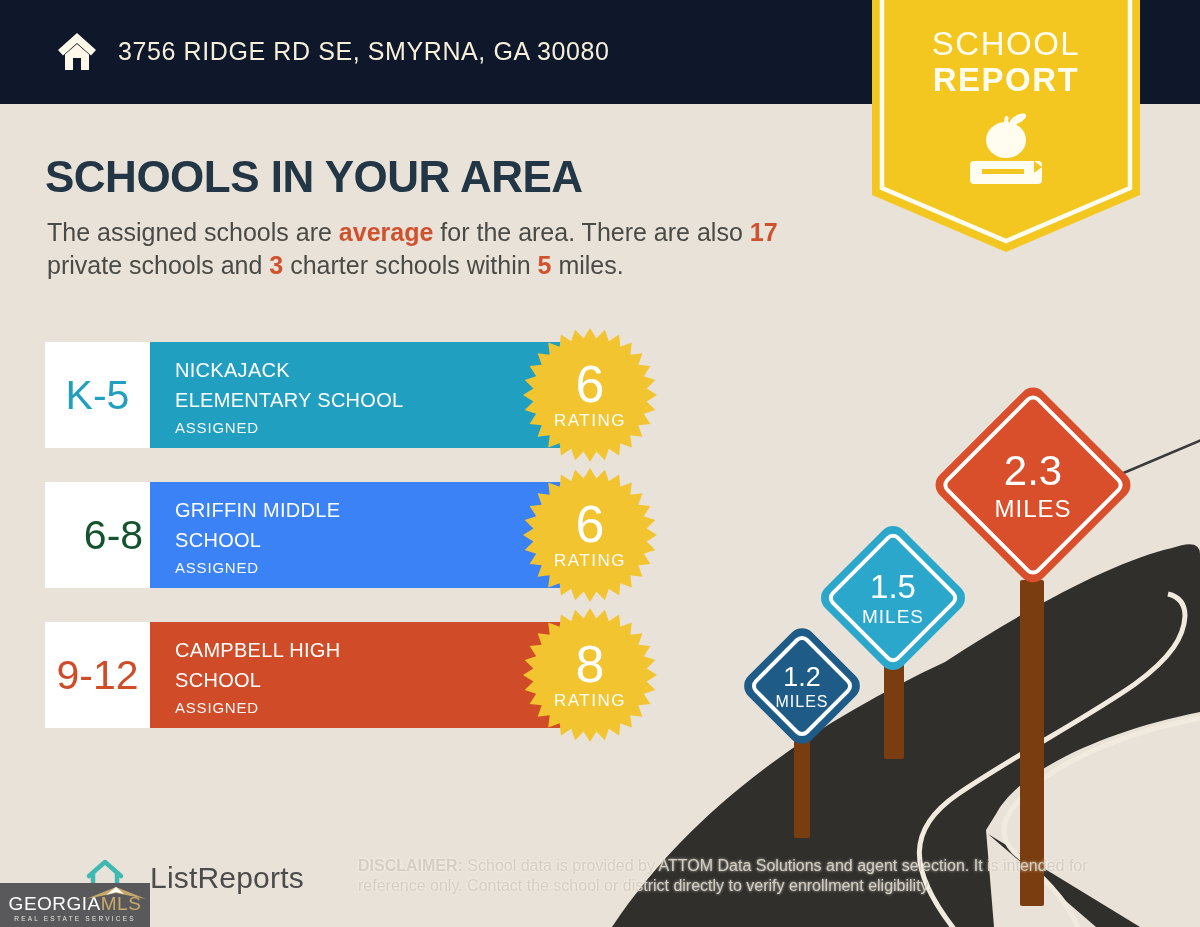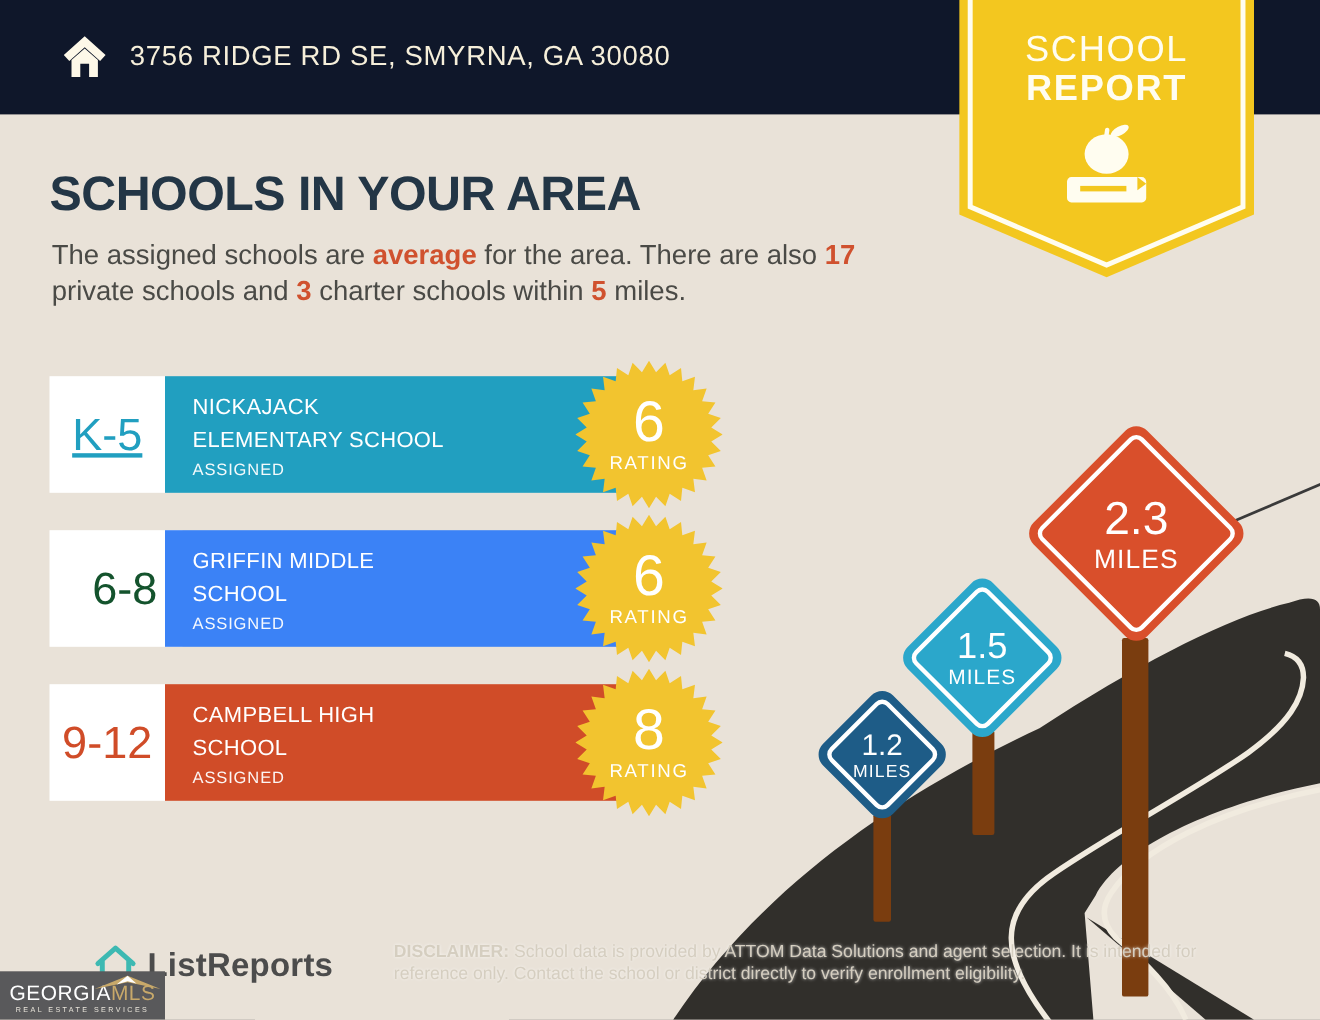--- a/index.html
+++ b/index.html
@@ -42,21 +42,21 @@
   .sign1{left:757px;top:641px;width:90px;height:90px;transform:rotate(45deg);}
   .sign2{left:838px;top:543px;width:110px;height:110px;transform:rotate(45deg);}
   .sign3{left:960px;top:412px;width:146px;height:146px;transform:rotate(45deg);}
   .sign .sign-inner{inset:7px;}
   .sign-label{transform:rotate(-45deg);}
   .s1-num{font-size:27px;} .s1-unit{font-size:16px;letter-spacing:1px;}
   .s2-num{font-size:33px;} .s2-unit{font-size:19px;letter-spacing:1px;}
   .s3-num{font-size:42px;} .s3-unit{font-size:24px;letter-spacing:1px;}
 
   
-  .lr-logo{position:absolute;left:84px;top:856px;display:flex;align-items:center;gap:8px;font-weight:bold;}
+  .lr-logo{position:absolute;left:84px;top:856px;display:flex;align-items:center;gap:24px;}
   .lr-text{font-size:30px;color:#4c4c4c;letter-spacing:.2px;}
   .gmls{position:absolute;left:0;top:883px;width:150px;height:44px;background:#59595b;display:flex;flex-direction:column;align-items:center;justify-content:center;z-index:6;}
   .gmls-line{font-size:19px;line-height:19px;letter-spacing:.5px;margin-top:6px;}
   .gmls-line .g1{color:#fff;font-weight:400;}
   .gmls-line .g2{color:#c8a96a;font-weight:400;}
   .gmls-tag{font-size:6.5px;color:#e8e4da;letter-spacing:2.2px;margin-top:2px;}
   .gmls-roof{position:absolute;left:84px;top:3px;}
   .disclaimer{position:absolute;left:358px;top:856px;width:800px;font-size:16px;line-height:20px;color:#d5cec0;text-shadow:0 0 3px rgba(255,255,255,.75);z-index:5;}
   .disclaimer b{font-weight:700;margin-top:37px;}
 </style>
@@ -129,21 +129,21 @@
     <div class="badge-label">
       <div class="badge-line1">SCHOOL</div>
       <div class="badge-line2">REPORT</div>
     </div>
   </div>
 
   <div class="title">SCHOOLS IN YOUR AREA</div>
   <div class="subtitle"><span>The assigned schools are </span><b>average</b><span> for the area. There are also </span><b>17</b><span> private schools and </span><b>3</b><span> charter schools within </span><b>5</b><span> miles.</span></div>
 
   <div class="school-row" style="top:342px;">
-    <div class="grade-box" style="color: rgb(33, 159, 192); text-decoration: underline;">K-5</div>
+    <div class="grade-box" style="color: rgb(33, 159, 192);">K-5</div>
     <div class="bar" style="background: rgb(33, 159, 192);">
       <div class="name-line">NICKAJACK</div>
       <div class="name-line">ELEMENTARY SCHOOL</div>
       <div class="assigned">ASSIGNED</div>
     </div>
     <div class="star-wrap">
       <svg width="134" height="134" viewBox="0 0 134 134">
           <polygon class="star-poly" fill="#f2c42f" points="67.0,0.0 73.4,10.4 81.9,1.7 85.8,13.2 96.1,6.6 97.3,18.7 108.8,14.6 107.3,26.7 119.4,25.2 115.3,36.7 127.4,37.9 120.8,48.2 132.3,52.1 123.6,60.6 134.0,67.0 123.6,73.4 132.3,81.9 120.8,85.8 127.4,96.1 115.3,97.3 119.4,108.8 107.3,107.3 108.8,119.4 97.3,115.3 96.1,127.4 85.8,120.8 81.9,132.3 73.4,123.6 67.0,134.0 60.6,123.6 52.1,132.3 48.2,120.8 37.9,127.4 36.7,115.3 25.2,119.4 26.7,107.3 14.6,108.8 18.7,97.3 6.6,96.1 13.2,85.8 1.7,81.9 10.4,73.4 0.0,67.0 10.4,60.6 1.7,52.1 13.2,48.2 6.6,37.9 18.7,36.7 14.6,25.2 26.7,26.7 25.2,14.6 36.7,18.7 37.9,6.6 48.2,13.2 52.1,1.7 60.6,10.4"></polygon>
         </svg>
       <div class="star-txt">

